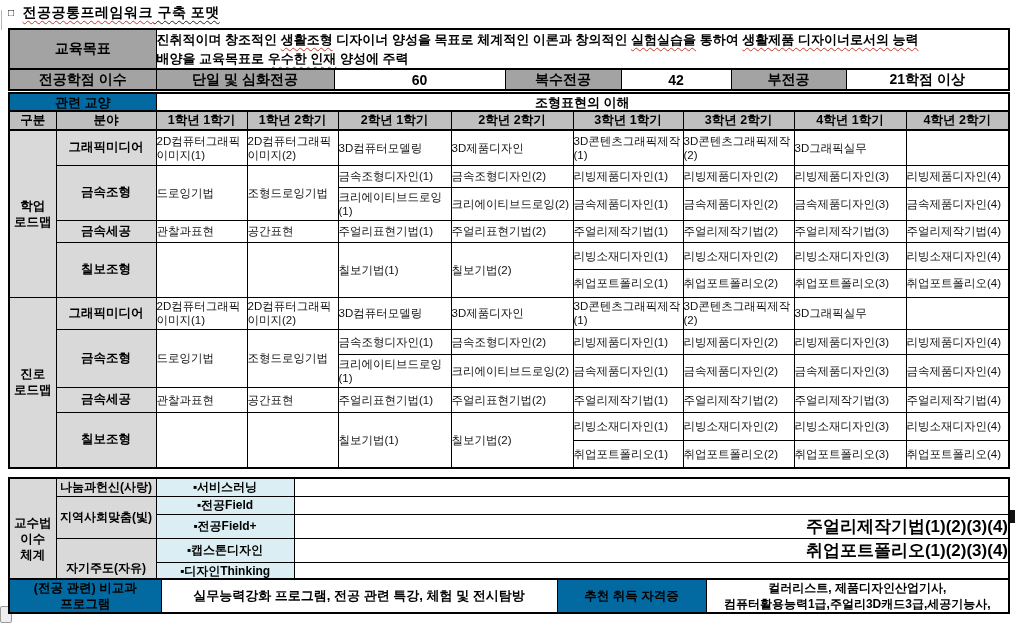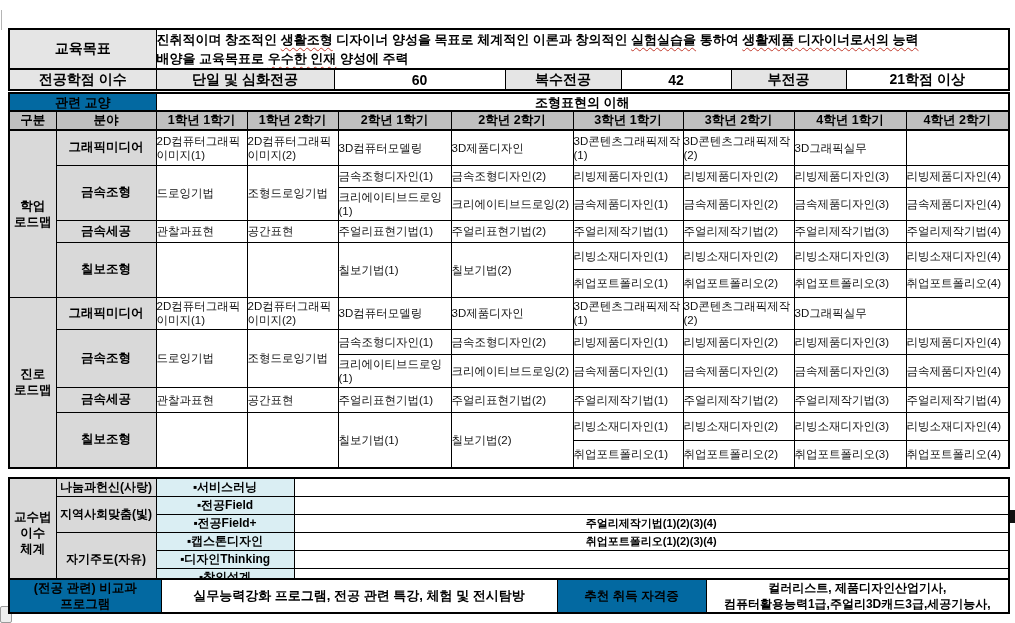--- a/index.html
+++ b/index.html
@@ -1,21 +1,21 @@
 <!DOCTYPE html>
 <html><head>
 <meta charset="utf-8">
 <style>
   html,body{margin:0;padding:0;background:#fff;}
   #page{position:relative;width:1015px;height:623px;background:#ffffff;overflow:hidden;
         font-family:"Liberation Sans","DejaVu Sans",sans-serif;color:#000;}
   .tbl{border-collapse:collapse;table-layout:fixed;position:absolute;left:8px;width:1000px;
        border:2px solid #000;background:#fff;}
   .tbl td,.tbl th{border:1px solid #000;overflow:hidden;vertical-align:middle;padding:0;}
-  .blue{background:#e5e5e5;}
+  .blue{background:#a3a3a3;}
   .green{background:#0369a1;}
   .hgray{background:#bfbfbf;}
   .cgray{background:#d9d9d9;}
   .cyan{background:#daeef3;}
   .title{position:absolute;left:8px;top:4px;font-size:14px;font-weight:bold;letter-spacing:.5px;}
   .title .sq{font-size:10px;margin-right:8px;position:relative;top:-1px;}
   .wavy-red{text-decoration:underline;text-decoration-style:wavy;text-decoration-color:#c0392b;
             text-decoration-thickness:1px;text-underline-offset:3px;}
   .wavy-black{text-decoration:underline;text-decoration-style:wavy;text-decoration-color:#222;
             text-decoration-thickness:1px;text-underline-offset:3px;}
@@ -23,35 +23,38 @@
   .cred{font-size:14px;font-weight:bold;text-align:center;}
   .credits tr:first-child td{border-bottom:2px solid #000;}
   .lib-label{font-size:13px;font-weight:bold;text-align:center;}
   .lib-val{font-size:13px;font-weight:bold;text-align:center;}
   .roadmap th{font-size:12.5px;border-bottom:2px solid #000;}
   .cat{font-weight:bold;font-size:12.5px;text-align:center;}
   .subj{font-size:11.5px;text-align:left;padding:2px 4px;word-break:break-all;line-height:14px;color:#111;}
   .gubun{font-weight:bold;font-size:12.5px;text-align:center;line-height:16px;padding:0 4px;word-break:keep-all;}
   .tcat{font-weight:bold;font-size:12px;text-align:center;}
   .titem{font-weight:bold;font-size:12px;text-align:center;padding:0 4px;}
-  .tval{font-weight:bold;font-size:11px;text-align:center;padding:0 8px;}
+  .tval{font-weight:bold;font-size:17px;text-align:right;padding:0 8px;}
   .bot-label{font-size:12.5px;font-weight:bold;text-align:center;line-height:16px;padding:0 6px;word-break:keep-all;}
   .bot-val{font-size:13px;font-weight:bold;text-align:center;}
   .cert-val{font-size:12px;font-weight:bold;text-align:center;line-height:16px;}
   .artifact{position:absolute;}
 </style>
 </head>
 <body>
 
 <div id="page">
 
   <div class="artifact" style="left:1px;top:10px;width:1px;height:20px;background:#b5b5b5;"></div>
   <div class="artifact" style="left:0;top:606px;width:10px;height:15px;border:1px solid #9a9a9a;background:#eeeeee;border-radius:2px;"></div>
   <div class="artifact" style="left:1010px;top:510px;width:5px;height:13px;background:#111;"></div>
 
+  <div class="title">
+    <span class="sq">□</span><span><span class="wavy-red">전공공통프레임워크</span><span class="wavy-black"> 구축 포맷</span></span>
+  </div>
 
   <table class="tbl credits" style="top:28px;">
     <colgroup>
         <col style="width:147px">
         <col style="width:178px">
         <col style="width:171px">
         <col style="width:116px">
         <col style="width:110px">
         <col style="width:115px">
         <col style="width:163px">

